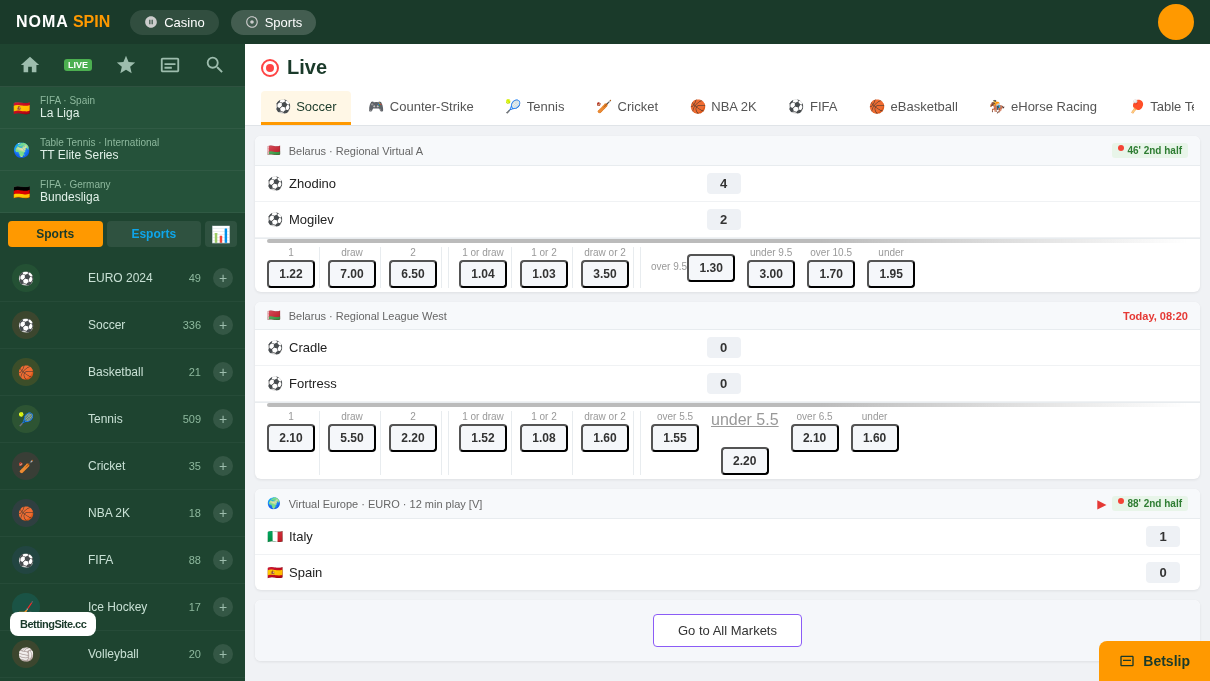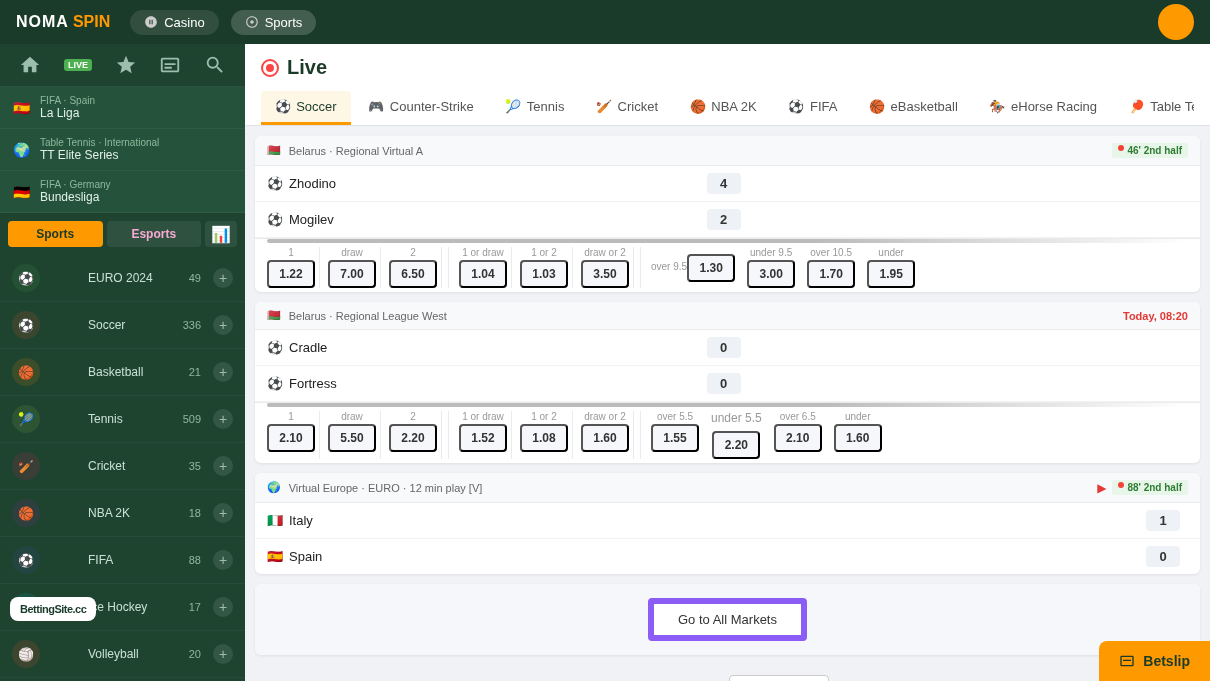--- a/index.html
+++ b/index.html
@@ -24,21 +24,21 @@
     .sidebar-icon-btn { color: #aec; background: none; border: none; cursor: pointer; font-size: 18px; display: flex; flex-direction: column; align-items: center; gap: 2px; }
     .sidebar-icon-btn svg { width: 22px; height: 22px; fill: #9dbdad; }
     .live-badge { background: #4caf50; color: #fff; font-size: 9px; font-weight: 700; padding: 1px 4px; border-radius: 3px; }
 
     .featured-item { display: flex; align-items: center; gap: 8px; padding: 8px 12px; background: #25523a; border-bottom: 1px solid rgba(255,255,255,0.05); cursor: pointer; }
     .flag { width: 20px; height: 14px; border-radius: 2px; flex-shrink: 0; display: inline-flex; align-items: center; justify-content: center; font-size: 14px; }
     .featured-sub { font-size: 10px; color: #8db89d; }
     .featured-title { font-size: 12px; color: #e0f0e8; font-weight: 400; }
 
     .sport-tabs { display: flex; padding: 8px; gap: 4px; }
-    .sport-tab { flex: 1; background: rgba(255,255,255,0.08); color: #f9a8d4; border: none; border-radius: 4px; padding: 6px 4px; font-size: 12px; cursor: pointer; font-weight: 600; }
+    .sport-tab { flex: 1; background: rgba(255,255,255,0.08); color: #0ea5e9; border: none; border-radius: 4px; padding: 6px 4px; font-size: 12px; cursor: pointer; font-weight: 600; }
     .sport-tab.active { background: #f90; color: #1a3a2a; }
 
     .sport-list-item { display: flex; align-items: center; gap: 8px; padding: 9px 12px; border-bottom: 1px solid rgba(255,255,255,0.04); cursor: pointer; color: #c8e0d4; }
     .sport-icon { width: 28px; height: 28px; border-radius: 50%; display: flex; align-items: center; justify-content: center; font-size: 13px; flex-shrink: 0; }
     .sport-label { flex: 1; font-size: 12px; font-weight: 500; margin-left: 40px; }
     .sport-count { font-size: 11px; color: #8db89d; margin-right: 4px; }
     .sport-add { width: 20px; height: 20px; background: rgba(255,255,255,0.1); border: none; border-radius: 50%; color: #9dbdad; cursor: pointer; display: flex; align-items: center; justify-content: center; font-size: 14px; margin-left: auto; }
 
     
     .main { flex: 1; overflow-y: auto; background: #f0f2f5; }
@@ -60,31 +60,31 @@
     .match-time { color: #e53935; font-weight: 600; font-size: 11px; }
 
     .match-row { display: flex; align-items: center; padding: 7px 12px; border-bottom: 1px solid #f0f2f4; }
     .match-row:last-child { border-bottom: none; }
     .match-team { flex: 1; display: flex; align-items: center; gap: 6px; font-size: 13px; color: #222; }
     .team-icon { width: 16px; height: 16px; display: flex; align-items: center; justify-content: center; }
     .match-score { background: #eef1f5; border-radius: 4px; padding: 3px 10px; font-size: 13px; font-weight: 700; color: #333; min-width: 34px; text-align: center; margin-right: 8px; }
     .odds-cell { background: #f5f7fa; border-radius: 4px; padding: 5px 8px; font-size: 12px; font-weight: 600; color: #333; min-width: 48px; text-align: center; cursor: pointer; }
 
     .go-all-markets { background: #f5f7fa; padding: 14px; text-align: center; }
-    .go-btn { background: #fff; border: 6px solid #8b5cf6; border-radius: 4px; padding: 8px 24px; font-size: 13px; color: #333; cursor: pointer; }
+    .go-btn { background: #fff; border: 1px solid #8b5cf6; border-radius: 4px; padding: 8px 24px; font-size: 13px; color: #333; cursor: pointer; }
 
     
     .odds-format-row { display: flex; align-items: center; justify-content: center; gap: 12px; padding: 20px; color: #888; font-size: 11px; letter-spacing: 1px; text-transform: uppercase; }
     .odds-select { border: 1px solid #ccc; border-radius: 4px; padding: 5px 10px; font-size: 13px; color: #333; background: #fff; cursor: pointer; }
 
     
     .betslip-btn { position: fixed; bottom: 0; right: 0; background: #f90; color: #1a3a2a; border: none; padding: 12px 20px; font-size: 14px; font-weight: 700; cursor: pointer; display: flex; align-items: center; gap: 8px; border-radius: 8px 0 0 0; }
 
     
-    .watermark { position: fixed; bottom: 60px; left: 10px; background: #fff; border-radius: 8px; padding: 6px 10px; display: flex; align-items: center; }
+    .watermark { position: fixed; bottom: 45px; left: 10px; background: #fff; border-radius: 8px; padding: 6px 10px; display: flex; align-items: center; }
     .watermark-text { font-size: 11px; font-weight: 900; color: #1a3a2a; letter-spacing: -0.5px; }
 
     .live-indicator { display: flex; align-items: center; gap: 4px; }
     .live-ring { width: 18px; height: 18px; border: 2px solid #f44; border-radius: 50%; display: flex; align-items: center; justify-content: center; }
     .live-ring-inner { width: 8px; height: 8px; background: #f44; border-radius: 50%; }
   </style>
 </head>
 <body>
 
 <div class="topnav">
@@ -436,21 +436,21 @@
           </div>
 
         <div style="width:1px;background:#e8ecef;margin:0 2px;"></div>
 
           <div style="display:flex;flex-direction:column;align-items:center;min-width:52px;padding:0 4px;">
             <div style="font-size:10px;color:#999;margin-bottom:2px;">over 5.5</div>
             <button class="odds-cell">1.55</button>
           </div>
 
           <div style="display:flex;flex-direction:column;align-items:center;min-width:52px;padding:0 4px;">
-            <div style="font-size:12px;color:#999;margin-bottom:6px;">under 5.5</div>
+            <div style="font-size:16px;color:#999;margin-bottom:18px;text-decoration:underline;">under 5.5</div>
             <button class="odds-cell">2.20</button>
           </div>
 
           <div style="display:flex;flex-direction:column;align-items:center;min-width:52px;padding:0 4px;">
             <div style="font-size:10px;color:#999;margin-bottom:2px;">over 6.5</div>
             <button class="odds-cell">2.10</button>
           </div>
 
           <div style="display:flex;flex-direction:column;align-items:center;min-width:52px;padding:0 4px;">
             <div style="font-size:10px;color:#999;margin-bottom:2px;">under</div>

